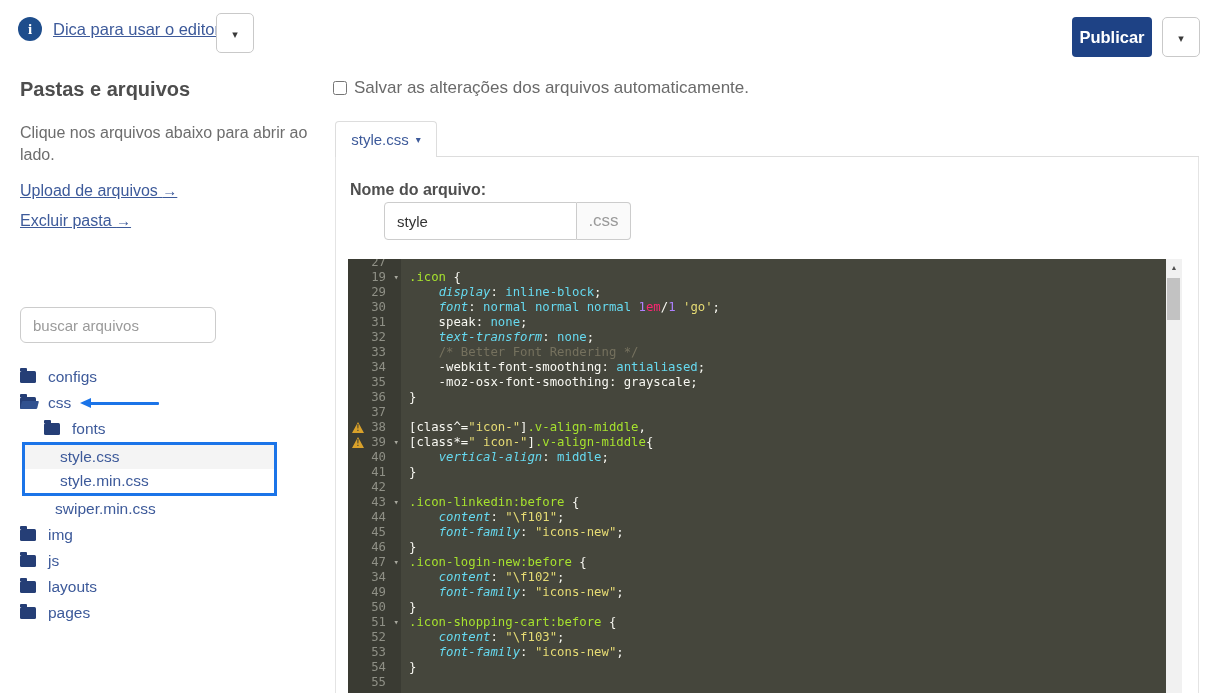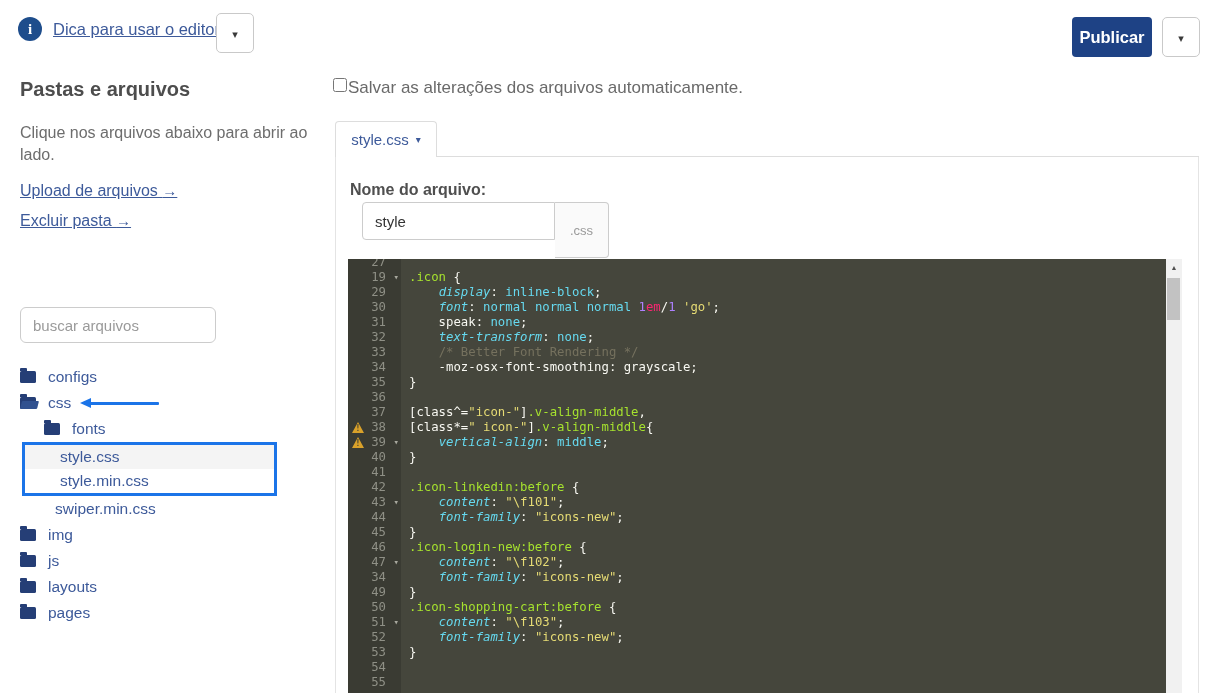--- a/index.html
+++ b/index.html
@@ -46,37 +46,37 @@
   .tree-row.file-row.lvl1 { padding-left:35px; }
   .annot-box { margin-left:2px; width:255px; border:3px solid #1b74e8; }
   .annot-box .tree-row { height:24px; padding-left:28px; }
   .annot-box .tree-row.selected { background:#f4f4f4; }
   .annot-arrow { display:inline-block; width:70px; height:3px; background:#1b74e8; margin-left:18px;
     position:relative; border-radius:1px; }
   .annot-arrow::before { content:""; position:absolute; left:-9px; top:-4px; width:0; height:0;
     border-right:11px solid #1b74e8; border-top:5.5px solid transparent; border-bottom:5.5px solid transparent; }
 
   
-  .autosave { position:absolute; left:333px; top:78px; display:flex; align-items:flex-start; gap:1px;
+  .autosave { position:absolute; left:333px; top:78px; display:flex; align-items:center; gap:7px;
     font-size:17px; color:#6a6a6a; }
   .autosave input { width:14px; height:14px; }
   .tab { position:absolute; left:335px; top:121px; width:102px; height:36px; background:#fff;
     border:1px solid #ddd; border-bottom:none; border-radius:4px 4px 0 0; z-index:2;
     display:flex; align-items:center; justify-content:center; gap:7px; cursor:pointer;
     font-size:15px; color:#3d5a9a; }
   .tab .tab-caret { font-size:10px; }
   .tabs-line { position:absolute; left:335px; top:156px; width:864px; border-top:1px solid #ddd; }
   .panel { position:absolute; left:335px; top:157px; width:864px; height:536px; background:#fff;
     border-left:1px solid #e4e4e4; border-right:1px solid #e4e4e4; }
   .fname-label { position:absolute; left:14px; top:24px; font-size:16px; font-weight:700; color:#4f4f4f; }
-  .fname-row { position:absolute; left:2px; top:45px; display:flex;padding-left:24px; }
+  .fname-row { position:absolute; left:24px; top:45px; display:flex;padding-left:24px; }
   .fname-input { width:193px; height:38px; border:1px solid #ccc; border-radius:4px 0 0 4px;
     padding:0 12px; font-size:15px; color:#333; font-family:"Liberation Sans", sans-serif; }
-  .fname-addon { width:54px; height:56px; border:1px solid #ccc; border-left:none; border-radius:0 4px 4px 0;
-    background:#fafafa; color:#9a9a9a; font-size:13px; display:flex; align-items:center; justify-content:center; }
+  .fname-addon { width:54px; height:38px; border:1px solid #ccc; border-left:none; border-radius:0 4px 4px 0;
+    background:#fafafa; color:#9a9a9a; font-size:17px; display:flex; align-items:center; justify-content:center; }
 
   
   .editor { position:absolute; left:12px; top:102px; width:818px; height:434px; overflow:hidden;
     background:linear-gradient(to right, #3a3b33 0, #3a3b33 53px, #45463c 53px); cursor:text; }
   .editor-inner { position:absolute; left:0; top:-4px; width:100%; display:flex;
     font-family:"DejaVu Sans Mono", monospace; font-size:12.3px; }
   .gutter { width:53px; flex:none; }
   .gutter-row { position:relative; height:15px; line-height:15px; text-align:right; padding-right:15px;
     color:#8f9086; }
   .fold-icon { position:absolute; right:2px; top:0; color:#a8a89e; font-size:9px; cursor:pointer; }
@@ -213,20 +213,21 @@
             <div class="gutter-row"><span class="lnum">55</span></div>
           </div>
         <div class="code" id="code">
             <div class="code-row"></div>
             <div class="code-row"><span class="tk-sel">.icon</span><span class="tk-pl"> {</span></div>
             <div class="code-row"><span class="tk-pl">    </span><span class="tk-prop">display</span><span class="tk-pl">: </span><span class="tk-val">inline-block</span><span class="tk-pl">;</span></div>
             <div class="code-row"><span class="tk-pl">    </span><span class="tk-prop">font</span><span class="tk-pl">: </span><span class="tk-val">normal</span><span class="tk-pl"> </span><span class="tk-val">normal</span><span class="tk-pl"> </span><span class="tk-val">normal</span><span class="tk-pl"> </span><span class="tk-num">1</span><span class="tk-unit">em</span><span class="tk-pl">/</span><span class="tk-num">1</span><span class="tk-pl"> </span><span class="tk-str">'go'</span><span class="tk-pl">;</span></div>
             <div class="code-row"><span class="tk-pl">    speak: </span><span class="tk-val">none</span><span class="tk-pl">;</span></div>
             <div class="code-row"><span class="tk-pl">    </span><span class="tk-prop">text-transform</span><span class="tk-pl">: </span><span class="tk-val">none</span><span class="tk-pl">;</span></div>
             <div class="code-row"><span class="tk-pl">    </span><span class="tk-com">/* Better Font Rendering */</span></div>
+            <div class="code-row"><span class="tk-pl">    -webkit-font-smoothing: </span><span class="tk-val">antialiased</span><span class="tk-pl">;</span></div>
             <div class="code-row"><span class="tk-pl">    -moz-osx-font-smoothing: grayscale;</span></div>
             <div class="code-row"><span class="tk-pl">}</span></div>
             <div class="code-row"></div>
             <div class="code-row"><span class="tk-pl">[class^=</span><span class="tk-str">"icon-"</span><span class="tk-pl">]</span><span class="tk-sel">.v-align-middle</span><span class="tk-pl">,</span></div>
             <div class="code-row"><span class="tk-pl">[class*=</span><span class="tk-str">" icon-"</span><span class="tk-pl">]</span><span class="tk-sel">.v-align-middle</span><span class="tk-pl">{</span></div>
             <div class="code-row"><span class="tk-pl">    </span><span class="tk-prop">vertical-align</span><span class="tk-pl">: </span><span class="tk-val">middle</span><span class="tk-pl">;</span></div>
             <div class="code-row"><span class="tk-pl">}</span></div>
             <div class="code-row"></div>
             <div class="code-row"><span class="tk-sel">.icon-linkedin:before</span><span class="tk-pl"> {</span></div>
             <div class="code-row"><span class="tk-pl">    </span><span class="tk-prop">content</span><span class="tk-pl">: </span><span class="tk-str">"\f101"</span><span class="tk-pl">;</span></div>

